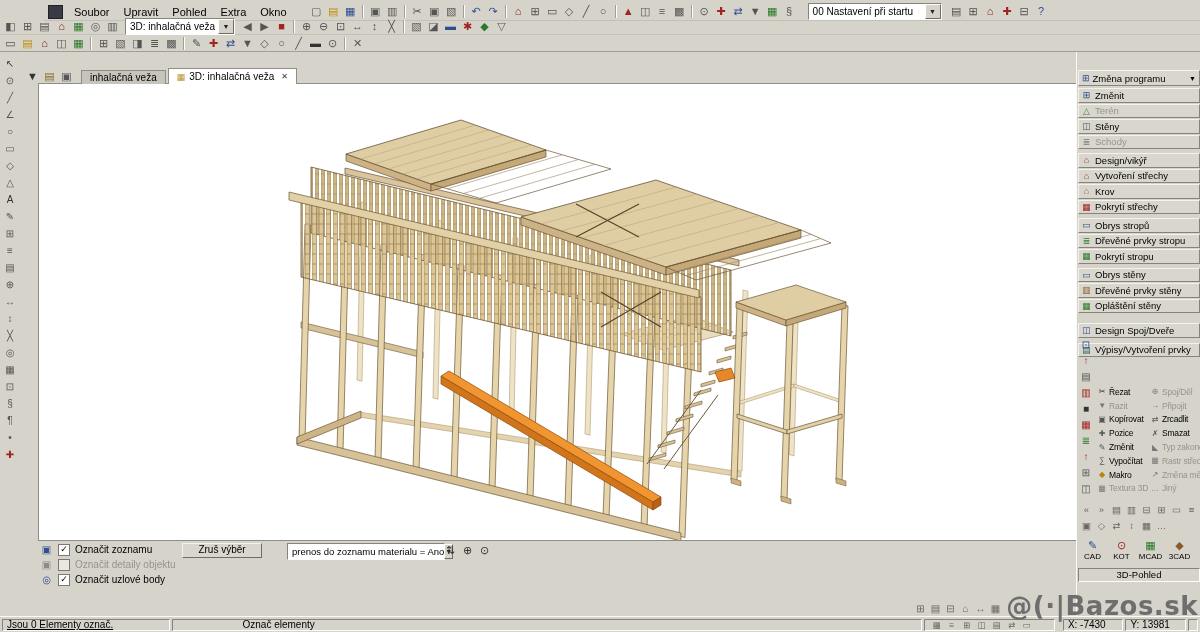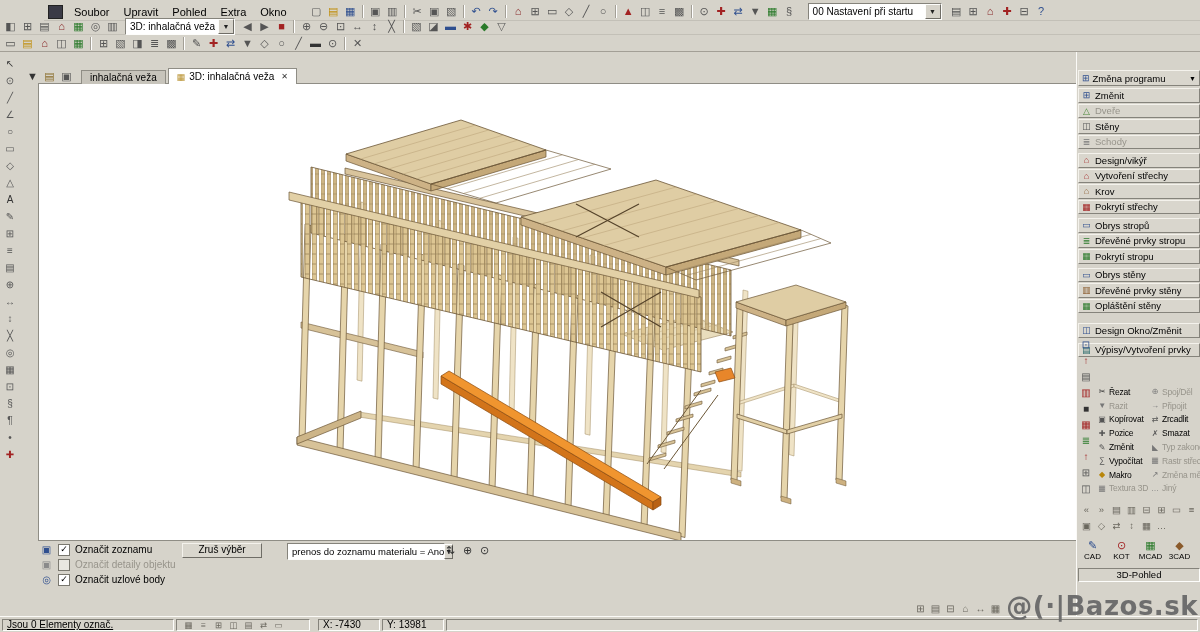--- a/index.html
+++ b/index.html
@@ -387,21 +387,21 @@
     <span>Změna programu</span>
     <span class="hdr-arrow">▼</span>
   </div>
   <div id="program-list">
       <div class="prog-btn">
         <span class="ic" style="color: rgb(47, 79, 143);">⊞</span>
         <span>Změnit</span>
       </div>
       <div class="prog-btn disabled">
         <span class="ic" style="color: rgb(74, 138, 58);">△</span>
-        <span>Dveře</span>
+        <span>Terén</span>
       </div>
       <div class="prog-btn">
         <span class="ic" style="color: rgb(85, 85, 85);">◫</span>
         <span>Stěny</span>
       </div>
       <div class="prog-btn disabled">
         <span class="ic" style="color: rgb(119, 119, 119);">≣</span>
         <span>Schody</span>
       </div>
       <div style="height: 3px;"></div>
@@ -443,21 +443,21 @@
         <span class="ic" style="color: rgb(138, 90, 43);">▥</span>
         <span>Dřevěné prvky stěny</span>
       </div>
       <div class="prog-btn">
         <span class="ic" style="color: rgb(42, 122, 42);">▦</span>
         <span>Opláštění stěny</span>
       </div>
       <div style="height: 9px;"></div>
       <div class="prog-btn">
         <span class="ic" style="color: rgb(47, 79, 143);">◫</span>
-        <span>Design Okno/Změnit</span>
+        <span>Design Spoj/Dveře</span>
       </div>
       <div style="height: 4px;"></div>
       <div class="prog-btn">
         <span class="ic" style="color: rgb(42, 106, 106);">▤</span>
         <span>Výpisy/Vytvoření prvky</span>
       </div>
     </div>
   <div id="side-icons">
       <span class="tbi" style="color: rgb(47, 79, 143);">⊡</span>
       <span class="tbi" style="color: rgb(162, 34, 34);">↑</span>
@@ -571,20 +571,21 @@
     <span class="tbi">⊟</span>
     <span class="tbi">⌂</span>
     <span class="tbi">↔</span>
     <span class="tbi">▦</span>
   </div>
 
 <div id="watermark">@(·|Bazos.sk</div>
 
 <div id="status">
   <span class="seg" id="seg-left">Jsou 0 Elementy označ.</span>
+  <span class="seg" id="seg-msg">Označ elementy</span>
   <span class="seg" id="seg-icons">
       <span class="tbi">▦</span>
       <span class="tbi">≡</span>
       <span class="tbi">⊞</span>
       <span class="tbi">◫</span>
       <span class="tbi">▤</span>
       <span class="tbi">⇄</span>
       <span class="tbi">▭</span>
     </span>
   <span class="seg" id="seg-x">X:  -7430</span>

